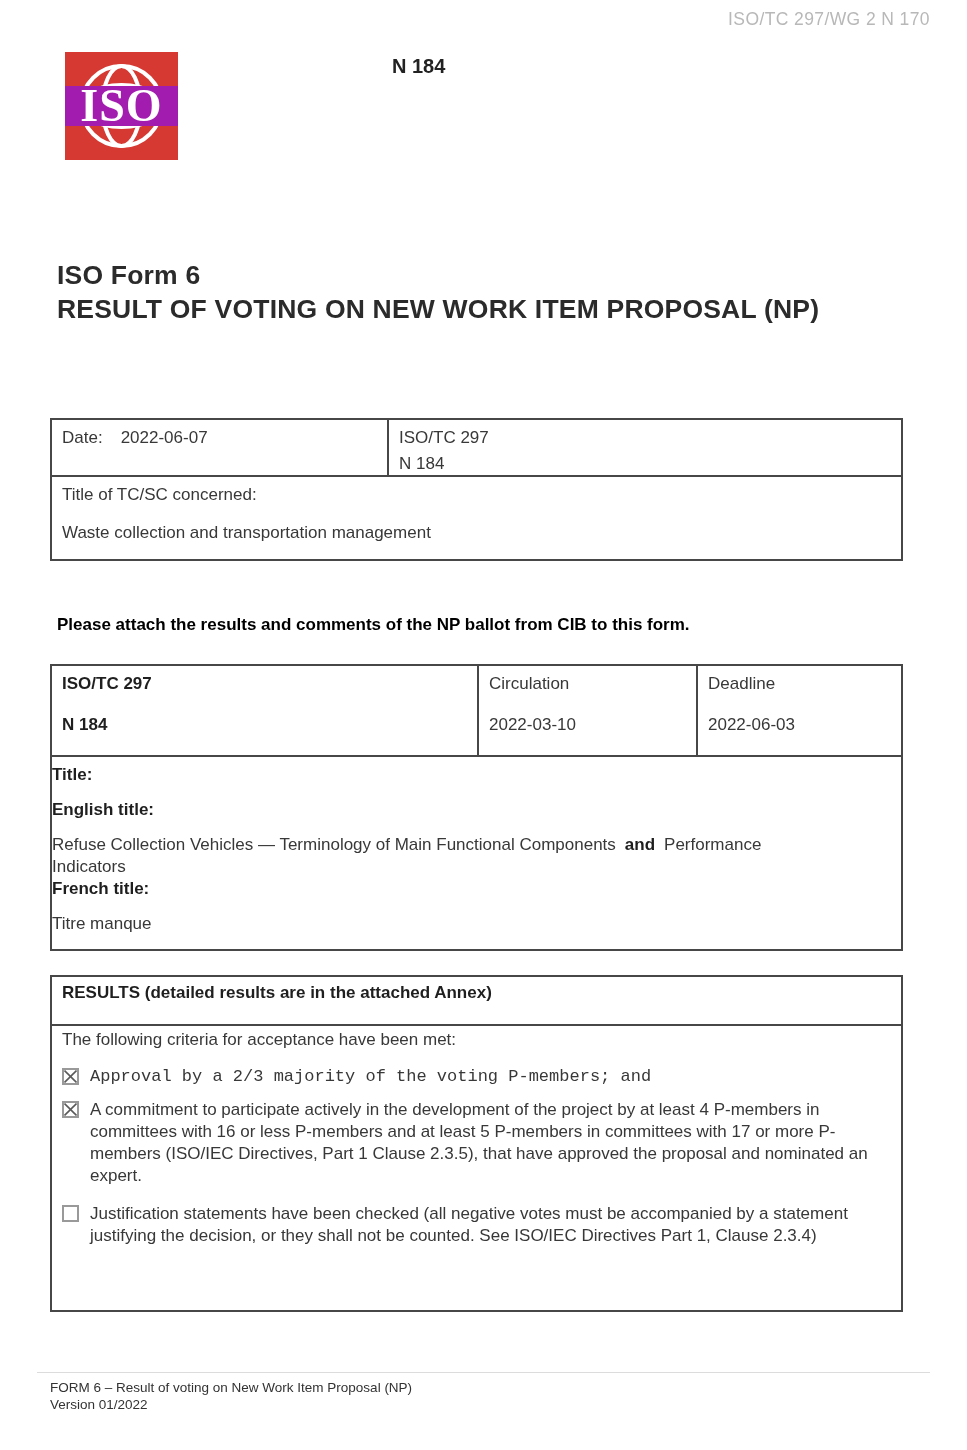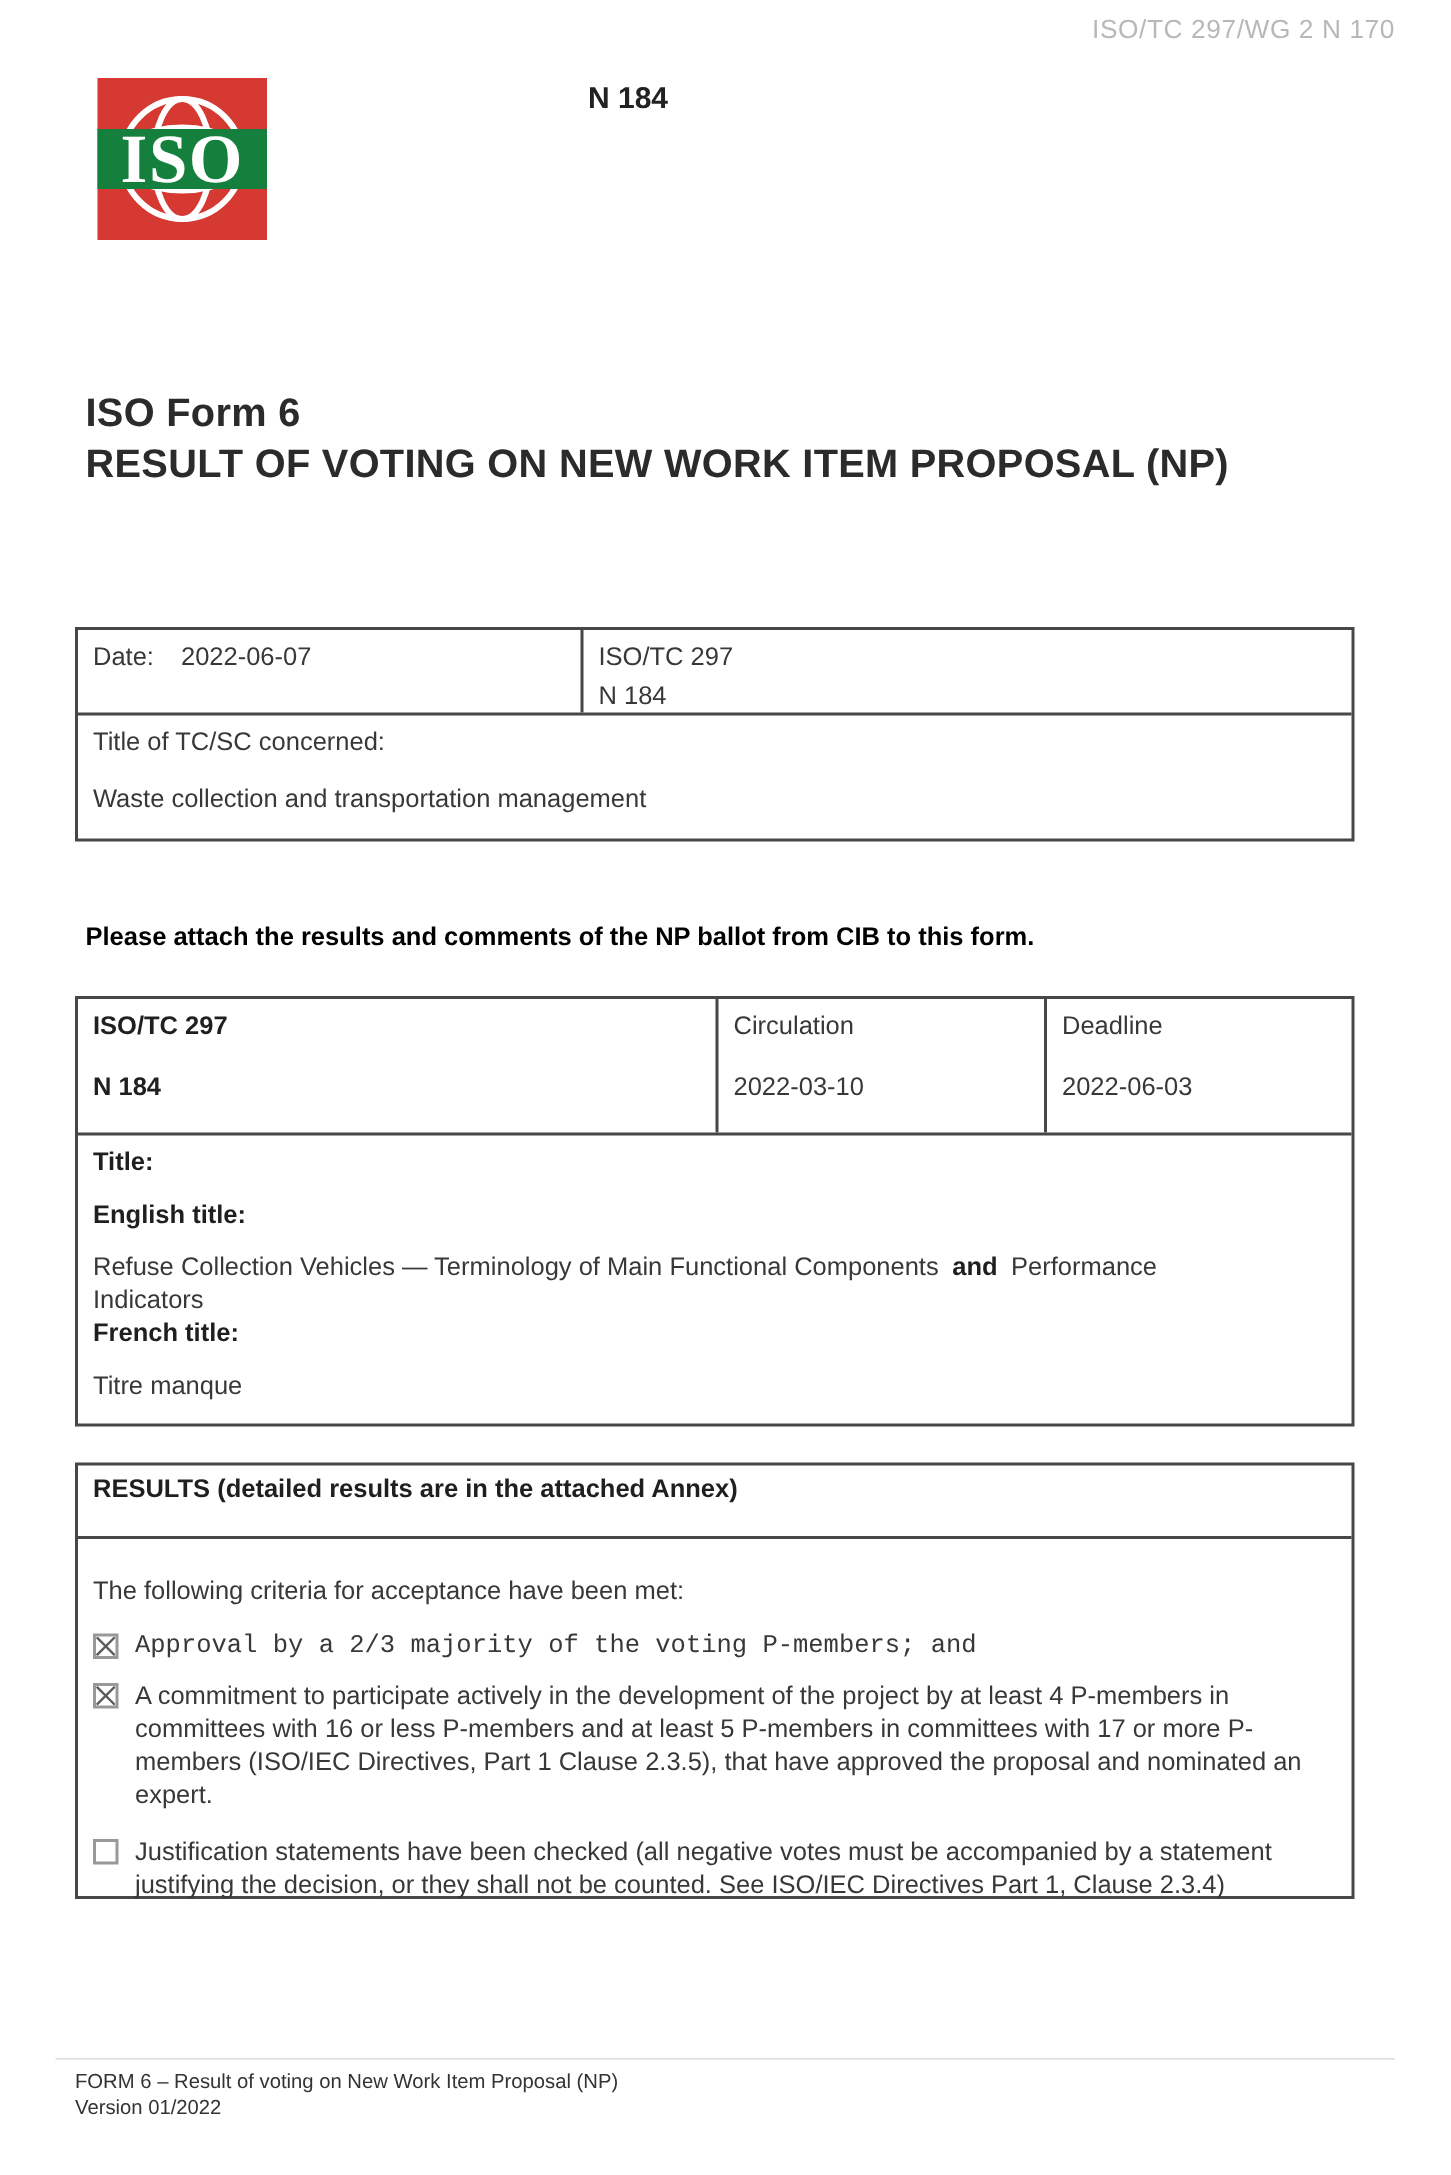--- a/index.html
+++ b/index.html
@@ -32,21 +32,21 @@
     top: 52px;
     width: 113px;
     height: 108px;
     background: #d63832;
   }
   .logo .globe { position: absolute; left: 0; top: 0; }
   .logo-band {
     position: absolute;
     left: 0; top: 34px;
     width: 100%; height: 40px;
-    background: #15803d;
+    background: #a21caf;
     display: flex; align-items: center; justify-content: center;
   }
   .logo-band span {
     font-family: "Liberation Serif", serif;
     font-weight: bold;
     color: #ffffff;
     font-size: 46px;
     line-height: 1;
     letter-spacing: 1px;
   }
@@ -103,37 +103,37 @@
     color: #000000;
   }
 
   
   .t2 { top: 664px; }
   .t2r1 { height: 91px; border-bottom: 2px solid #474747; }
   .t2r1 .c1 { width: 427px; border-right: 2px solid #474747; }
   .t2r1 .c2 { width: 219px; border-right: 2px solid #474747; }
   .t2r1 .c3 { flex: 1; }
   .t2r1 .l2 { margin-top: 19px; }
-  .t2r2 { height: 192px; padding: 8px 10px; }
+  .t2r2 { height: 192px; padding: 8px 0; }
   .t2r2 .mt { margin-top: 15px; }
   .t2r2 .mt-sm { margin-top: 1px; }
   .en-title { margin-top: 14px; max-width: 740px; line-height: 22px; }
   .en-title .conj { font-weight: 600; color: #1e1e1e; margin: 0 9px; }
 
   
   .t3 { top: 975px; }
   .t3hd {
     height: 49px;
     border-bottom: 2px solid #474747;
     padding: 4px 10px;
     font-weight: bold;
     color: #1f1f1f;
     line-height: 24px;
   }
-  .t3bd { height: 238px; padding: 24px 10px; }
+  .t3bd { height: 284px; padding: 3px 10px; }
   .crit { position: relative; padding-left: 28px; line-height: 22px; }
   .crit.m1 { margin-top: 15px; font-family: Liberation Mono, monospace; }
   .crit.m2 { margin-top: 11px; }
   .crit.m3 { margin-top: 16px; }
   .cbx {
     position: absolute;
     left: 0; top: 2px;
     width: 17px; height: 17px;
     border: 2px solid #999999;
     background: #ffffff;

